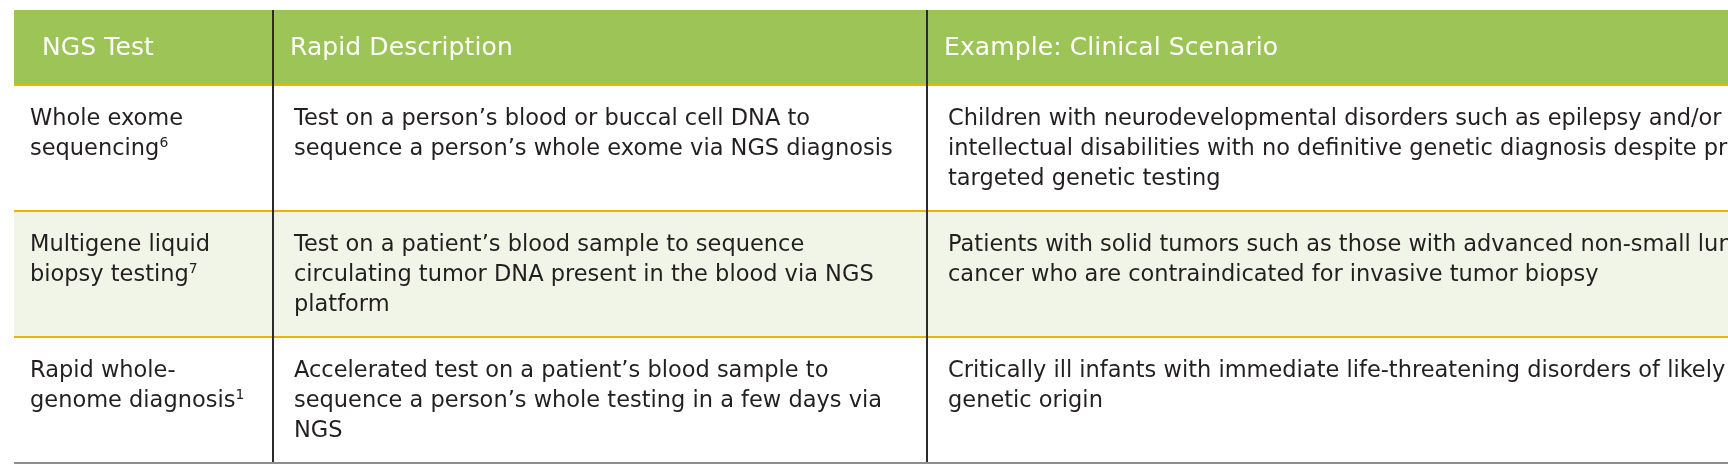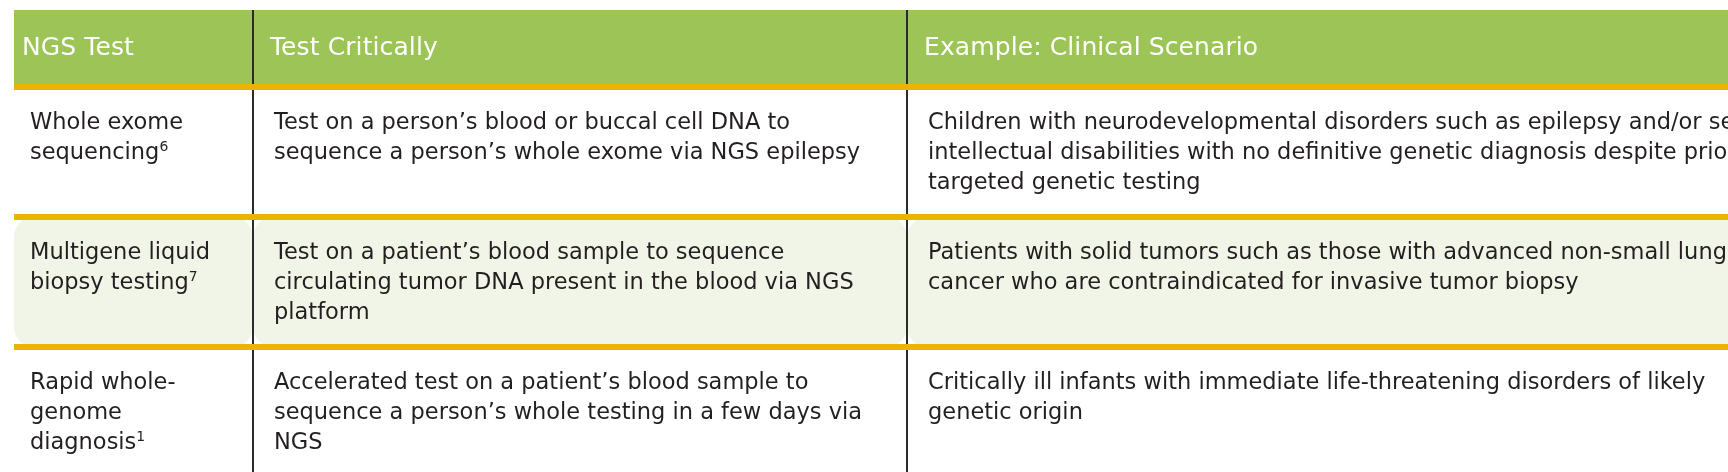--- a/index.html
+++ b/index.html
@@ -34,35 +34,35 @@
     background: #9cc456;
     color: #ffffff;
     font-size: 25px;
     font-weight: 400;
     text-align: left;
     vertical-align: middle;
     padding: 14px 16px 16px 16px;
     height: 44px;
     letter-spacing: 0.1px;
   }
-  thead th.col-test      { width: 214px;  padding-left: 8px; margin-top: 16px; }
+  thead th.col-test      { width: 214px;  padding-left: 28px; margin-top: 16px; }
   thead th.col-desc      { width: 620px;  border-left: 2px solid #2b2b2b; }
   thead th.col-scenario  { width: 868px;  border-left: 2px solid #2b2b2b; }
 
   
   tbody td {
     font-size: 22.5px;
     line-height: 30px;
     font-weight: 400;
     color: #231f20;
     vertical-align: top;
     padding: 16px 18px 18px 16px;
-    border-top: 6px solid #eab308;
+    border-top: 2px solid #eab308;
   }
-  tbody tr.row-alt td { background: #f1f5e7; border-radius: 20px; }
+  tbody tr.row-alt td { background: #f1f5e7; }
   tbody tr.row-plain td { background: #ffffff; }
 
   tbody td.col-desc,
   tbody td.col-scenario {
     border-left: 2px solid #2b2b2b;
   }
   tbody td.col-test { padding-right: 10px; }
   tbody td.col-desc { padding-left: 20px; }
   tbody td.col-scenario { padding-left: 20px; }
 
@@ -77,30 +77,30 @@
   .cell-text { display: block; white-space: pre-line; }
 </style>
 </head>
 <body>
 
 <div class="table-wrap">
   <table class="ngs-table">
     <thead>
       <tr>
         <th class="col-test">NGS Test</th>
-        <th class="col-desc">Test Critically</th>
+        <th class="col-desc">Rapid Description</th>
         <th class="col-scenario">Example: Clinical Scenario</th>
       </tr>
     </thead>
     <tbody>
 
       <tr class="row-plain">
         <td class="col-test"><span>Whole exome sequencing</span><sup>6</sup></td>
         <td class="col-desc">
-            <span class="cell-text">Test on a person’s blood or buccal cell DNA to sequence a person’s whole exome via NGS epilepsy</span>
+            <span class="cell-text">Test on a person’s blood or buccal cell DNA to sequence a person’s whole exome via NGS diagnosis</span>
           </td>
         <td class="col-scenario">
             <span class="cell-text">Children with neurodevelopmental disorders such as epilepsy and/or severe intellectual disabilities with no definitive genetic diagnosis despite prior targeted genetic testing</span>
           </td>
       </tr>
 
       <tr class="row-alt">
         <td class="col-test"><span>Multigene liquid biopsy testing</span><sup>7</sup></td>
         <td class="col-desc">
             <span class="cell-text">Test on a patient’s blood sample to sequence circulating tumor DNA present in the blood via NGS platform</span>

